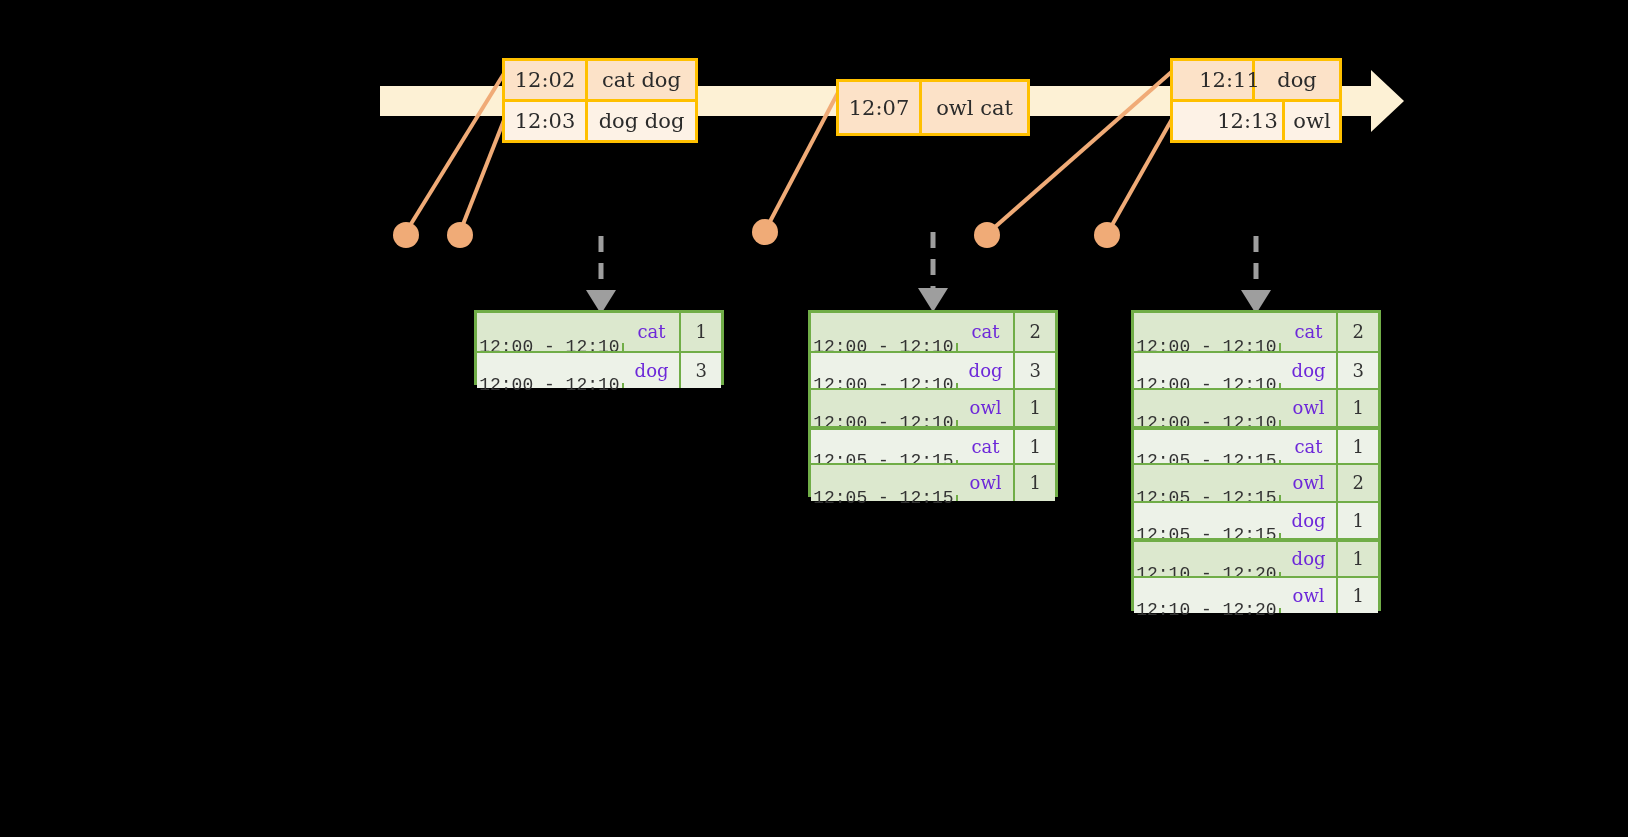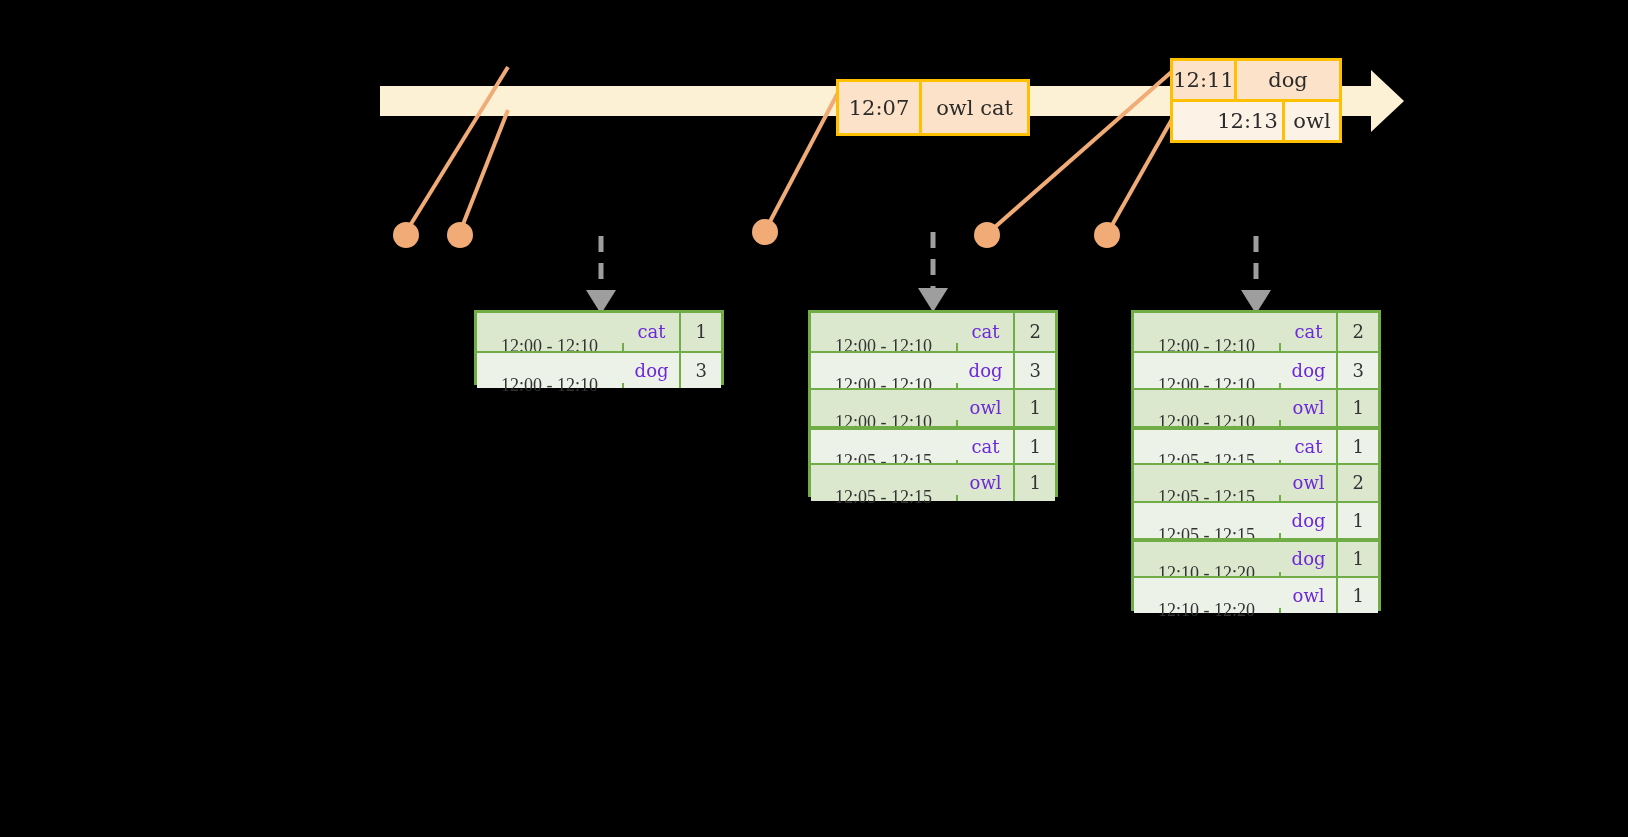--- a/index.html
+++ b/index.html
@@ -99,21 +99,21 @@
 
   .rt-c-window {
     width: 148px;
     border-right: 2px solid #70AD47;
     display: flex;
     align-items: center;
     justify-content: center;
     box-sizing: border-box;
     font-size: 18px;
     color: #333333;
-    font-family: Liberation Serif, serif;
+    font-family: Liberation Mono, monospace;
     margin-top: 30px;
   }
   .rt-c-key {
     width: 58px;
     border-right: 2px solid #70AD47;
     display: flex;
     align-items: center;
     justify-content: center;
     box-sizing: border-box;
     font-size: 18px;
@@ -163,31 +163,41 @@
       <line x1="933" y1="232" x2="933" y2="290"></line>
       <line x1="1256" y1="236" x2="1256" y2="292"></line>
     </g>
     <g fill="#9E9E9E">
       <polygon points="586,290 616,290 601,314"></polygon>
       <polygon points="918,288 948,288 933,312"></polygon>
       <polygon points="1241,290 1271,290 1256,314"></polygon>
     </g>
   </svg>
 
+  <div class="event-box" style="left:502px; top:58px; width:196px; height:85px;">
+    <div class="event-row shade-a">
+      <div class="event-cell-time" style="width:83px;">12:02</div>
+      <div class="event-cell-words">cat dog</div>
+    </div>
+    <div class="event-row shade-b">
+      <div class="event-cell-time" style="width:83px;">12:03</div>
+      <div class="event-cell-words">dog dog</div>
+    </div>
+  </div>
 
   <div class="event-box" style="left:836px; top:79px; width:194px; height:57px;">
     <div class="event-row shade-a">
       <div class="event-cell-time" style="width:83px;">12:07</div>
       <div class="event-cell-words">owl cat</div>
     </div>
   </div>
 
   <div class="event-box" style="left:1170px; top:58px; width:172px; height:85px;">
     <div class="event-row shade-a">
-      <div class="event-cell-time" style="width:64px;">12:11</div>
+      <div class="event-cell-time" style="width:48px;margin-left:34px;">12:11</div>
       <div class="event-cell-words">dog</div>
     </div>
     <div class="event-row shade-b">
       <div class="event-cell-time" style="width:72px;margin-left:40px;">12:13</div>
       <div class="event-cell-words">owl</div>
     </div>
   </div>
 
   <div class="result-table" style="left:474px; top:310px; width:250px; height:75px;">
     <div class="rt-row band-a">

